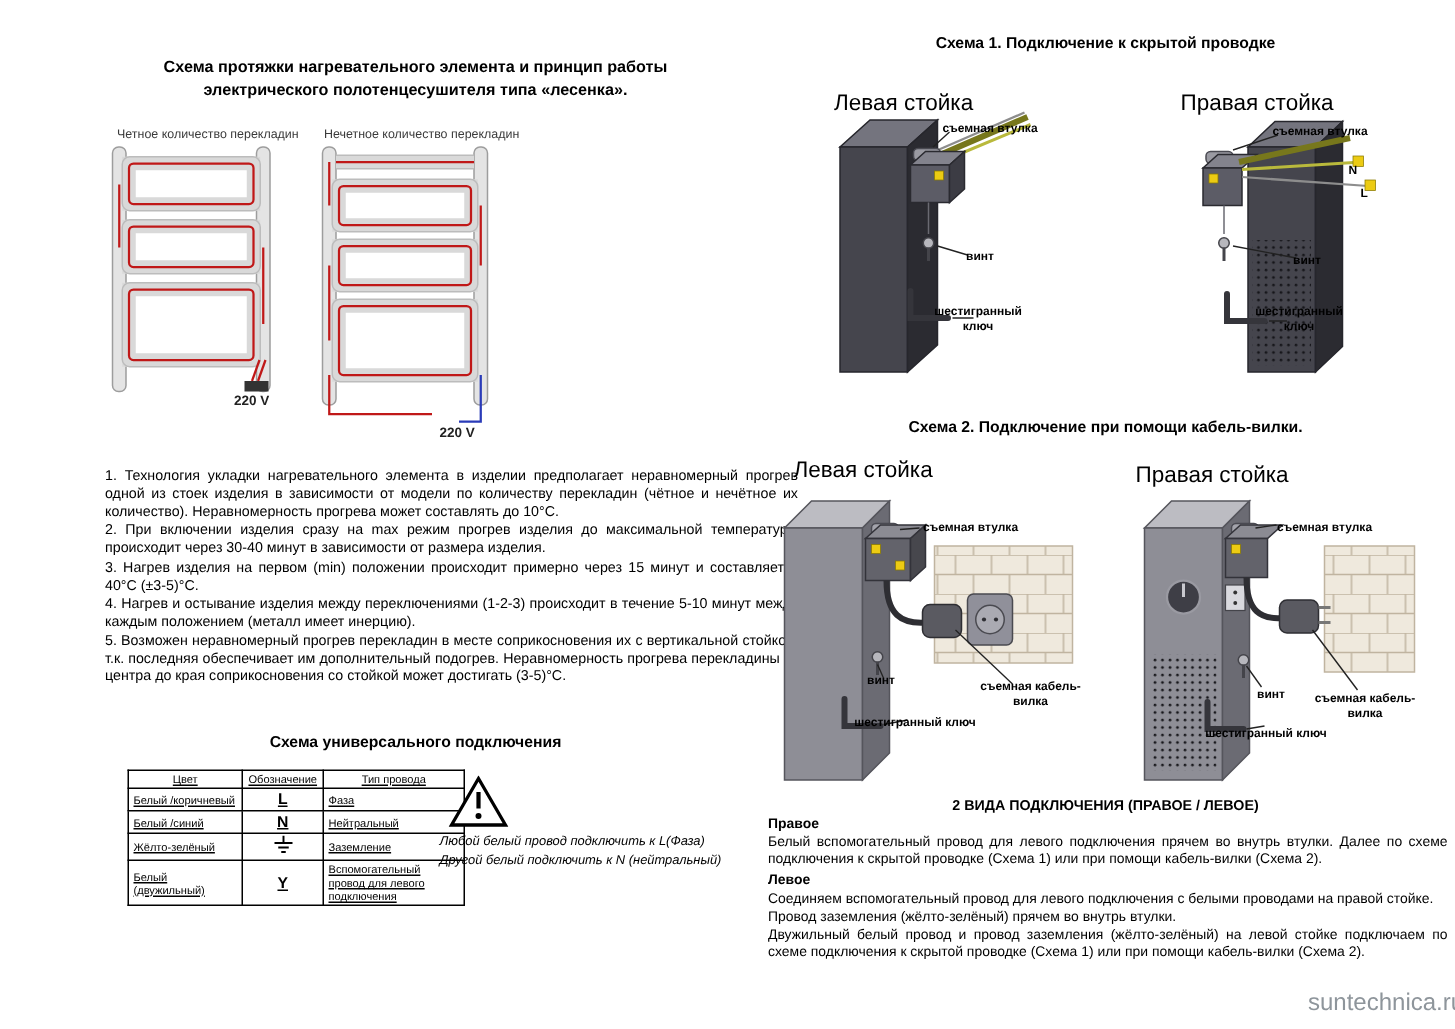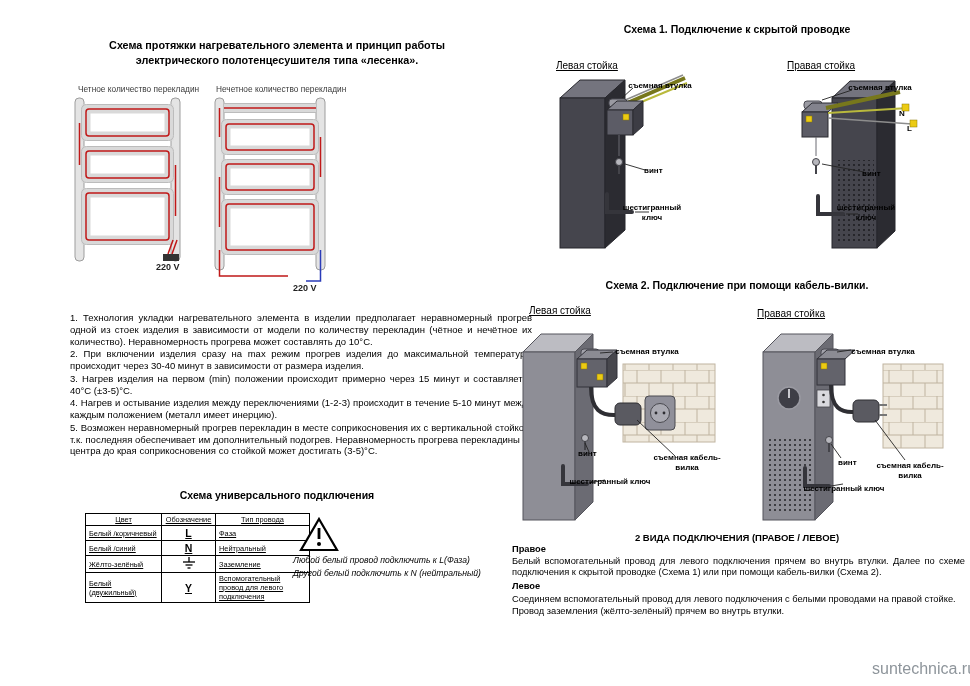--- a/index.html
+++ b/index.html
@@ -13,21 +13,21 @@
   .section-title { font-size:10.5px; font-weight:bold; text-align:center; }
   .ladder-label { font-size:8.3px; color:#3a3a3a;text-align:center; }
   .voltage { font-size:9px; color:#222; font-weight:bold; }
   .notes { font-size:9.5px; line-height:1.24; text-align:justify; }
   .notes p { margin-bottom:1px; }
   table.conn { border-collapse:collapse; font-size:7.4px; table-layout:fixed; }
   table.conn th, table.conn td { border:1px solid #000; padding:1px 3px; vertical-align:middle; }
   table.conn th { font-weight:normal; text-align:center; }
   td.sym { font-weight:bold; font-size:10.5px; text-align:center; }
   .warn-text { font-style:italic; font-weight:normal; font-size:8.6px; line-height:1.5; }
-  .post-label { font-size:10px;text-decoration:underline; }
+  .post-label { font-size:15px; }
   .part-label { font-size:8px; font-weight:bold; text-align:center; line-height:1.2; }
   .nl-label { font-size:8px; font-weight:bold; }
   .body-block { font-size:9.3px; line-height:1.2; }
   .body-block .heading { font-weight:bold; margin-bottom:1px; }
   .body-block p { text-align:justify; margin-bottom:1px; }
   .body-block p.gap { margin-bottom:3px; }
   .watermark { font-size:16px; color:#8e959b;text-align:center; }
 </style>
 </head>
 <body>
@@ -315,17 +315,18 @@
   <div class="abs part-label" style="left:802px; top:484px; width:84px;">шестигранный ключ</div>
 
   <div class="abs section-title" style="left:537px; top:532px; width:400px; font-size:9.5px;">2 ВИДА ПОДКЛЮЧЕНИЯ (ПРАВОЕ / ЛЕВОЕ)</div>
 
   <div class="abs body-block" style="left:512px; top:544px; width:453px;">
     <div class="heading">Правое</div>
     <p class="gap">Белый вспомогательный провод для левого подключения прячем во внутрь втулки. Далее по схеме подключения к скрытой проводке (Схема 1) или при помощи кабель-вилки (Схема 2).</p>
     <div class="heading">Левое</div>
     <p>Соединяем вспомогательный провод для левого подключения с белыми проводами на правой стойке.</p>
     <p>Провод заземления (жёлто-зелёный) прячем во внутрь втулки.</p>
+    <p>Двужильный белый провод и провод заземления (жёлто-зелёный) на левой стойке подключаем по схеме подключения к скрытой проводке (Схема 1) или при помощи кабель-вилки (Схема 2).</p>
   </div>
 
   <div class="abs watermark" style="left:872px; top:660px;">suntechnica.ru</div>
 
 </div>
 
 </body></html>

